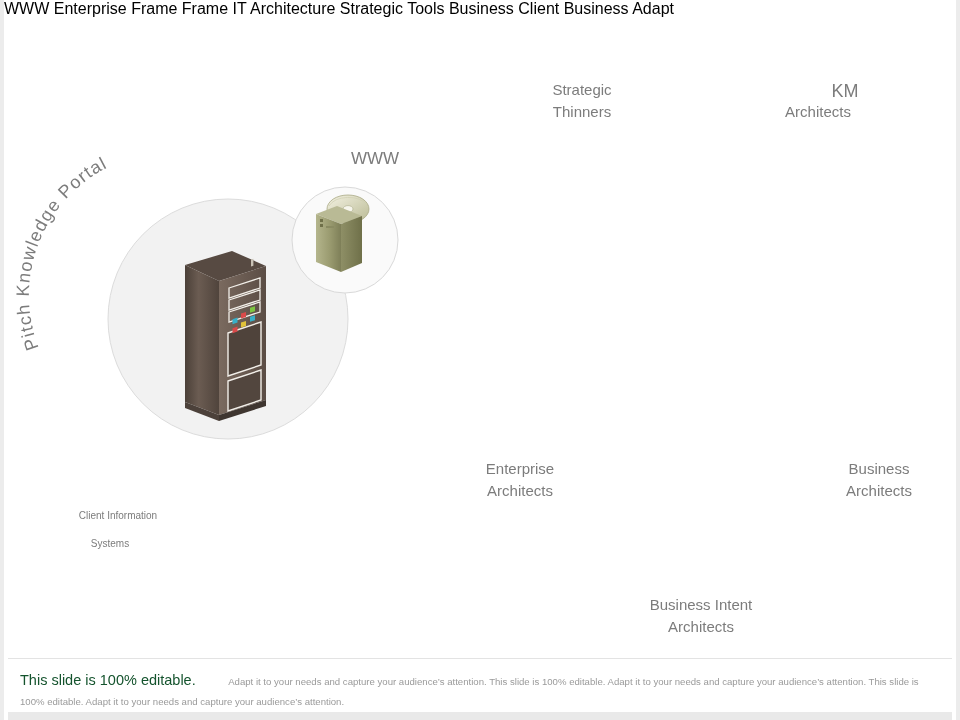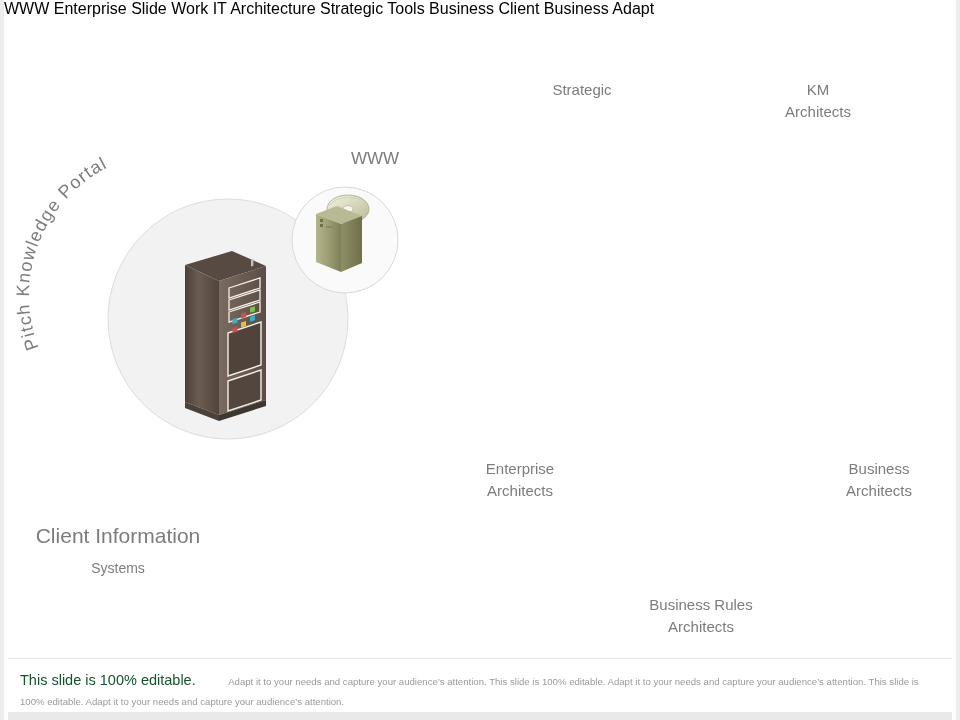--- a/index.html
+++ b/index.html
@@ -275,21 +275,21 @@
       
       <path d="M 799 312 A 107 107 0 0 1 760 432 L 730 389 A 55 55 0 0 0 749 329 Z" fill="#f0c3d4" stroke="#cf8aa6" stroke-width="1.1">
       
       <path d="M 760 432 A 107 107 0 0 1 634 432 L 664 389 A 55 55 0 0 0 730 389 Z" fill="#e3dba6" stroke="#b5a95e" stroke-width="1.1">
       
       <path d="M 634 432 A 107 107 0 0 1 595 312 L 645 329 A 55 55 0 0 0 664 389 Z" fill="#c9a9ac" stroke="#9b7478" stroke-width="1.1">
 
       
       <circle cx="697" cy="345" r="55" fill="#ffffff">
       <text x="697" y="340" text-anchor="middle" font-size="15.5" fill="#7c7c7c" font-family="&quot;Liberation Sans&quot;, sans-serif">Enterprise</text>
-      <text x="697" y="360" text-anchor="middle" font-size="15.5" fill="#7c7c7c" font-family="&quot;Liberation Sans&quot;, sans-serif">Slide Work</text>
+      <text x="697" y="360" text-anchor="middle" font-size="15.5" fill="#7c7c7c" font-family="&quot;Liberation Sans&quot;, sans-serif">Frame Frame</text>
 
       
       <g font-family="&quot;Liberation Sans&quot;, sans-serif" font-size="11.5" fill="#6f6f6f" text-anchor="middle">
         <g transform="translate(634,277) rotate(-54)">
           <text y="-2">IT</text>
           <text y="13">Architecture</text>
         </g>
         <g transform="translate(760,277) rotate(54)">
           <text y="-2">Strategic</text>
           <text y="13">Tools</text>
@@ -302,35 +302,36 @@
           <text y="-2">Business</text>
           <text y="13">Adapt</text>
         </g>
       </g>
     </circle></path></path></path></path></path></g>
   
 
   
   <div class="txt" style="left:296px;top:148px;width:150px;font-size:17px;">WWW</div>
 
-  <div class="txt" style="left:24px;top:523px;width:180px;font-size:21px;">Client Information</div>
-  <div class="txt" style="left:24px;top:538px;width:180px;font-size:14px;margin-top:22px;">Systems</div>
+  <div class="txt" style="left:24px;top:510px;width:180px;font-size:10px;">Client Information</div>
+  <div class="txt" style="left:16px;top:538px;width:180px;font-size:10px;">Systems</div>
 
   <div class="txt" style="left:503px;top:80px;width:150px;font-size:15px;">Strategic</div>
-
-  <div class="txt" style="left:739px;top:80px;width:150px;font-size:15px;">KM</div>
+  <div class="txt" style="left:503px;top:102px;width:150px;font-size:15px;">Thinners</div>
+
+  <div class="txt" style="left:766px;top:80px;width:150px;font-size:18px;">KM</div>
   <div class="txt" style="left:739px;top:102px;width:150px;font-size:15px;">Architects</div>
 
   <div class="txt" style="left:441px;top:459px;width:150px;font-size:15px;">Enterprise</div>
   <div class="txt" style="left:441px;top:481px;width:150px;font-size:15px;">Architects</div>
 
   <div class="txt" style="left:800px;top:459px;width:150px;font-size:15px;">Business</div>
   <div class="txt" style="left:800px;top:481px;width:150px;font-size:15px;">Architects</div>
 
-  <div class="txt" style="left:607px;top:595px;width:180px;font-size:15px;">Business Rules</div>
+  <div class="txt" style="left:607px;top:595px;width:180px;font-size:15px;">Business Intent</div>
   <div class="txt" style="left:607px;top:617px;width:180px;font-size:15px;">Architects</div>
 
   
   <div id="footer">
     <span class="lead">This slide is 100% editable.</span>
     <span class="rest">Adapt it to your needs and capture your audience’s attention. This slide is 100% editable. Adapt it to your needs and capture your audience’s attention. This slide is 100% editable. Adapt it to your needs and capture your audience’s attention.</span>
     <div class="bar"></div>
   </div>
 
 </div>

